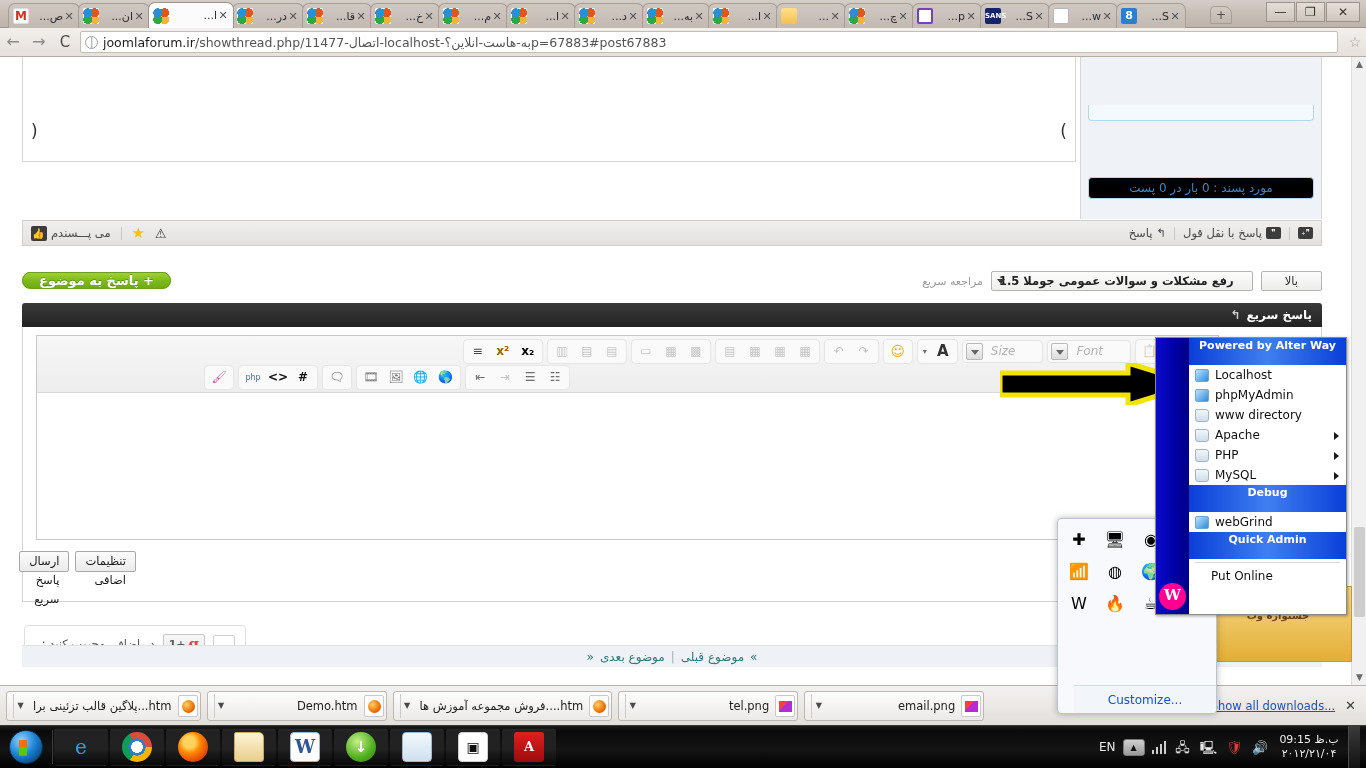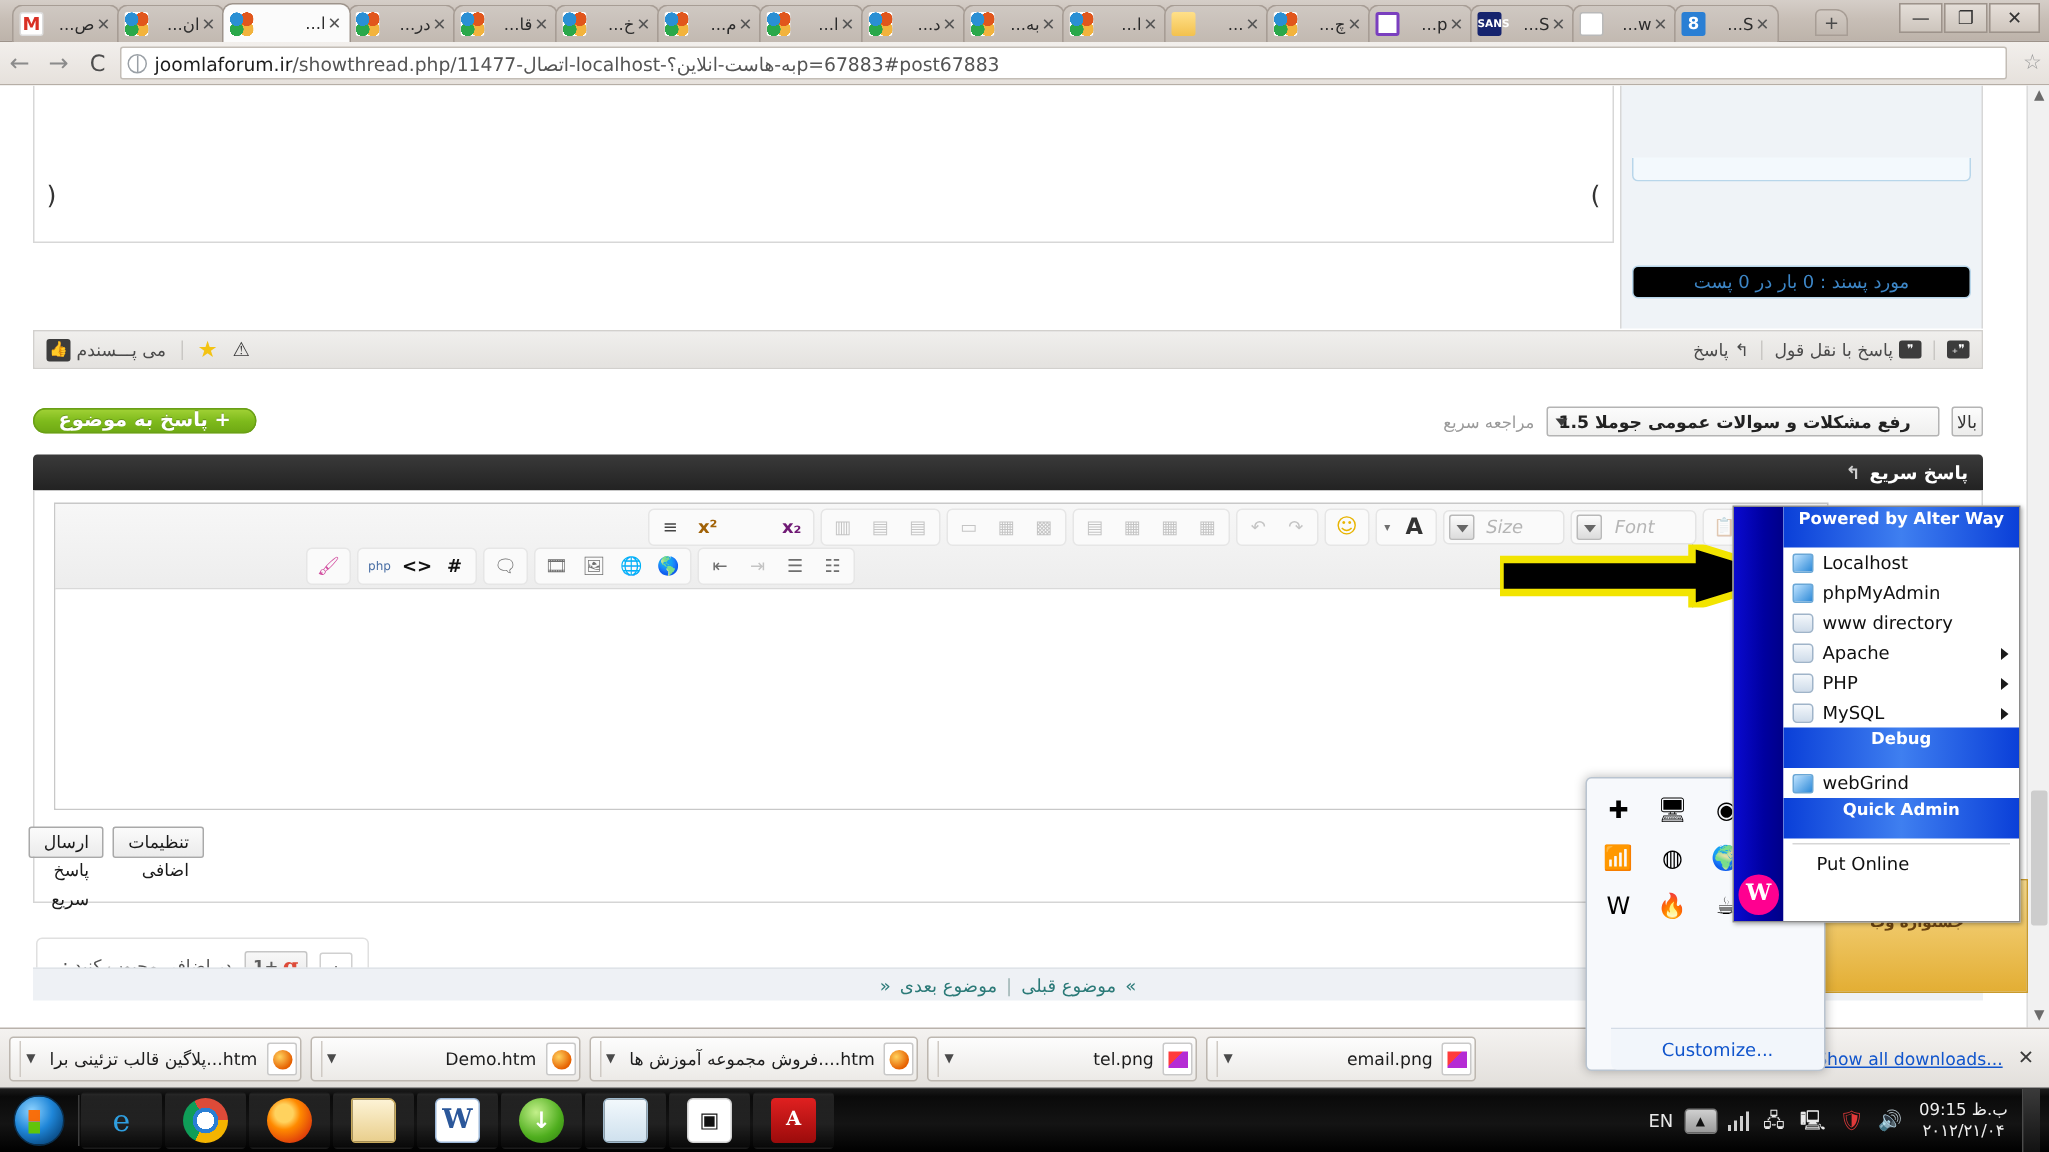--- a/index.html
+++ b/index.html
@@ -175,21 +175,21 @@
   .staricon { color: #f3c313; font-size: 15px; }
   .warnicon { color: #3a3a3a; font-size: 13px; }
 
   
   .quicknav-row {
     position: absolute; left: 22px; top: 212px; width: 1300px; height: 24px;
     display: flex; align-items: center; justify-content: space-between;
   }
   .qn-left { display: flex; align-items: center; gap: 8px; }
   .btn-gray {
-    height: 20px; padding: 0 3px; font-size: 11.5px; color: #333;
+    height: 20px; padding: 0 23px; font-size: 11.5px; color: #333;
     background: linear-gradient(to bottom,#fcfcfc,#ececeb);
     border: 1px solid #b4b4b4; border-radius: 2px; line-height: 18px;
   }
   .select-gray {
     height: 20px; padding: 0 18px 0 7px; font-size: 11.5px; color: #222;
     background: linear-gradient(to bottom,#fcfcfc,#efefee);
     border: 1px solid #b4b4b4; border-radius: 2px; line-height: 18px;
     position: relative; font-weight: bold; white-space: nowrap;
   }
   .select-gray .caret {
@@ -715,21 +715,21 @@
                 <div class="tb-btn tb-dim">▩</div>
                 <div class="tb-btn tb-dim">▦</div>
                 <div class="tb-btn tb-dim">▭</div>
               </div>
               <div class="tb-grp">
                 <div class="tb-btn tb-dim">▤</div>
                 <div class="tb-btn tb-dim">▤</div>
                 <div class="tb-btn tb-dim">▥</div>
               </div>
               <div class="tb-grp">
-                <div class="tb-btn" style="color:#701a75;font-weight:bold;margin-left:31px;">x₂</div>
+                <div class="tb-btn" style="color:#000000;font-weight:bold;">x₂</div>
                 <div class="tb-btn" style="color:#a16207;font-weight:bold;">x²</div>
                 <div class="tb-btn" style="color:#444;">≡</div>
               </div>
             </div>
             <div class="tb-row" style="padding-right:0;">
               <div style="flex:1 1 auto"></div>
               <div class="tb-grp">
                 <div class="tb-btn">☷</div>
                 <div class="tb-btn">☰</div>
                 <div class="tb-btn tb-dim">⇥</div>

